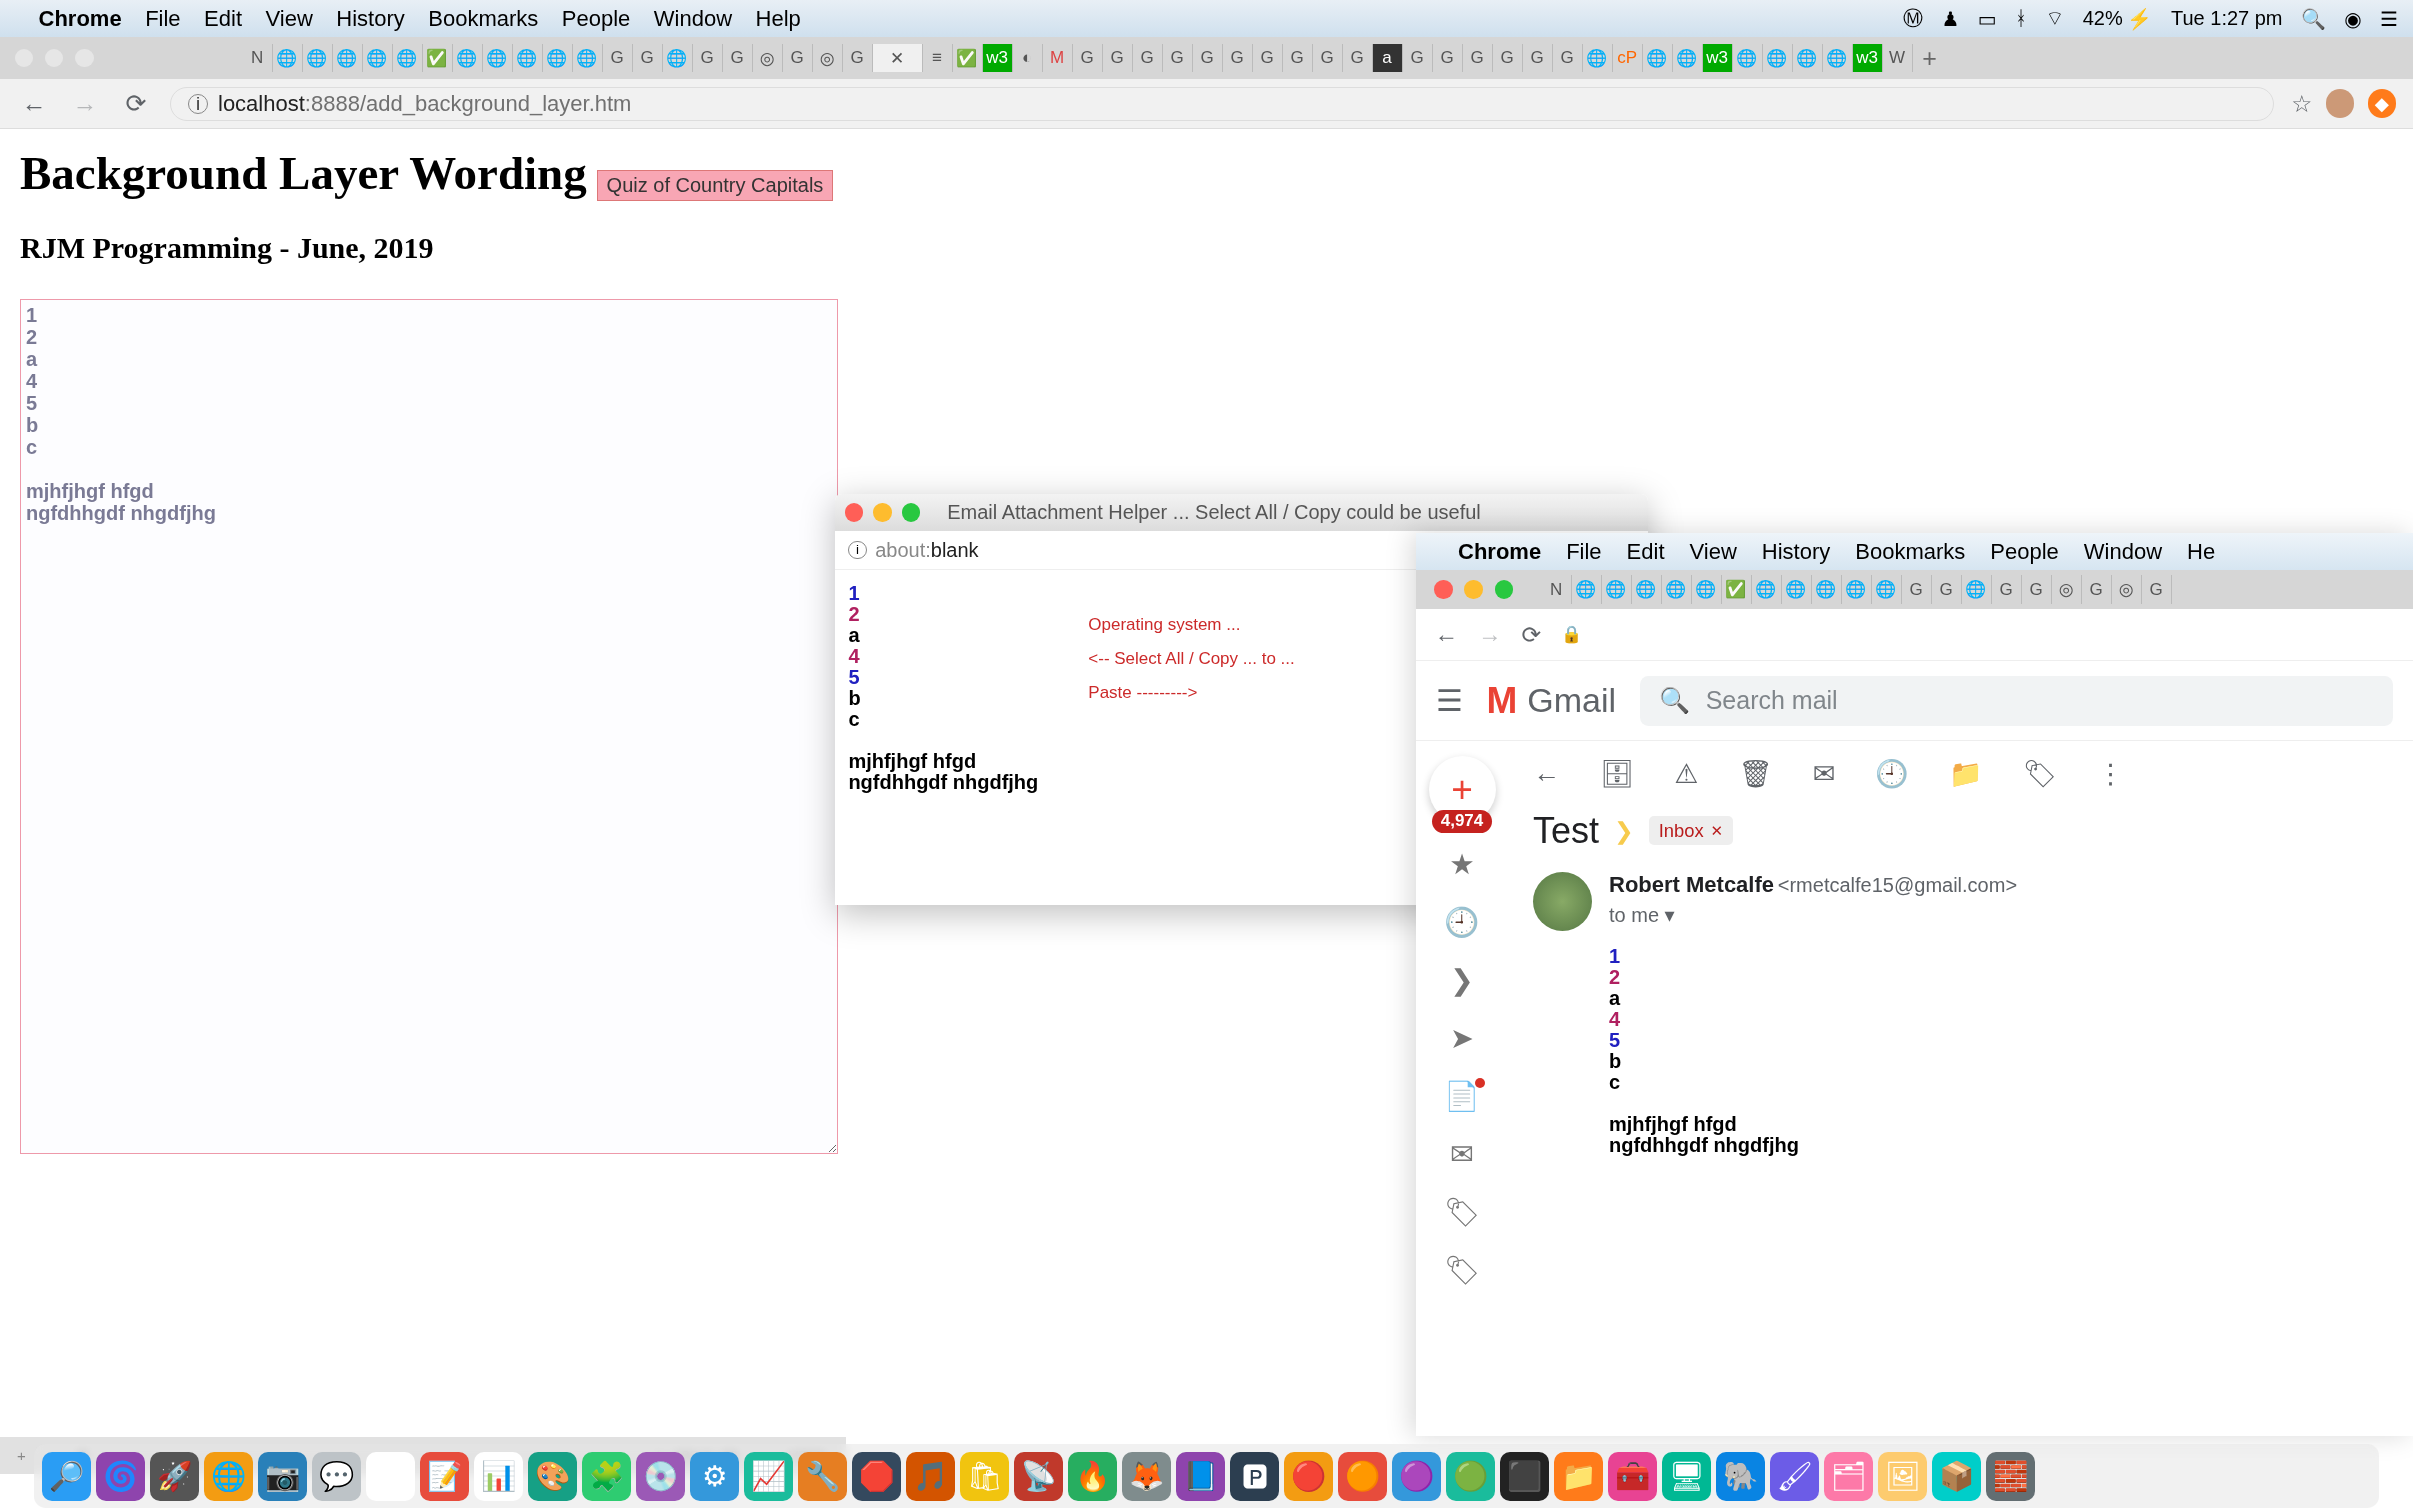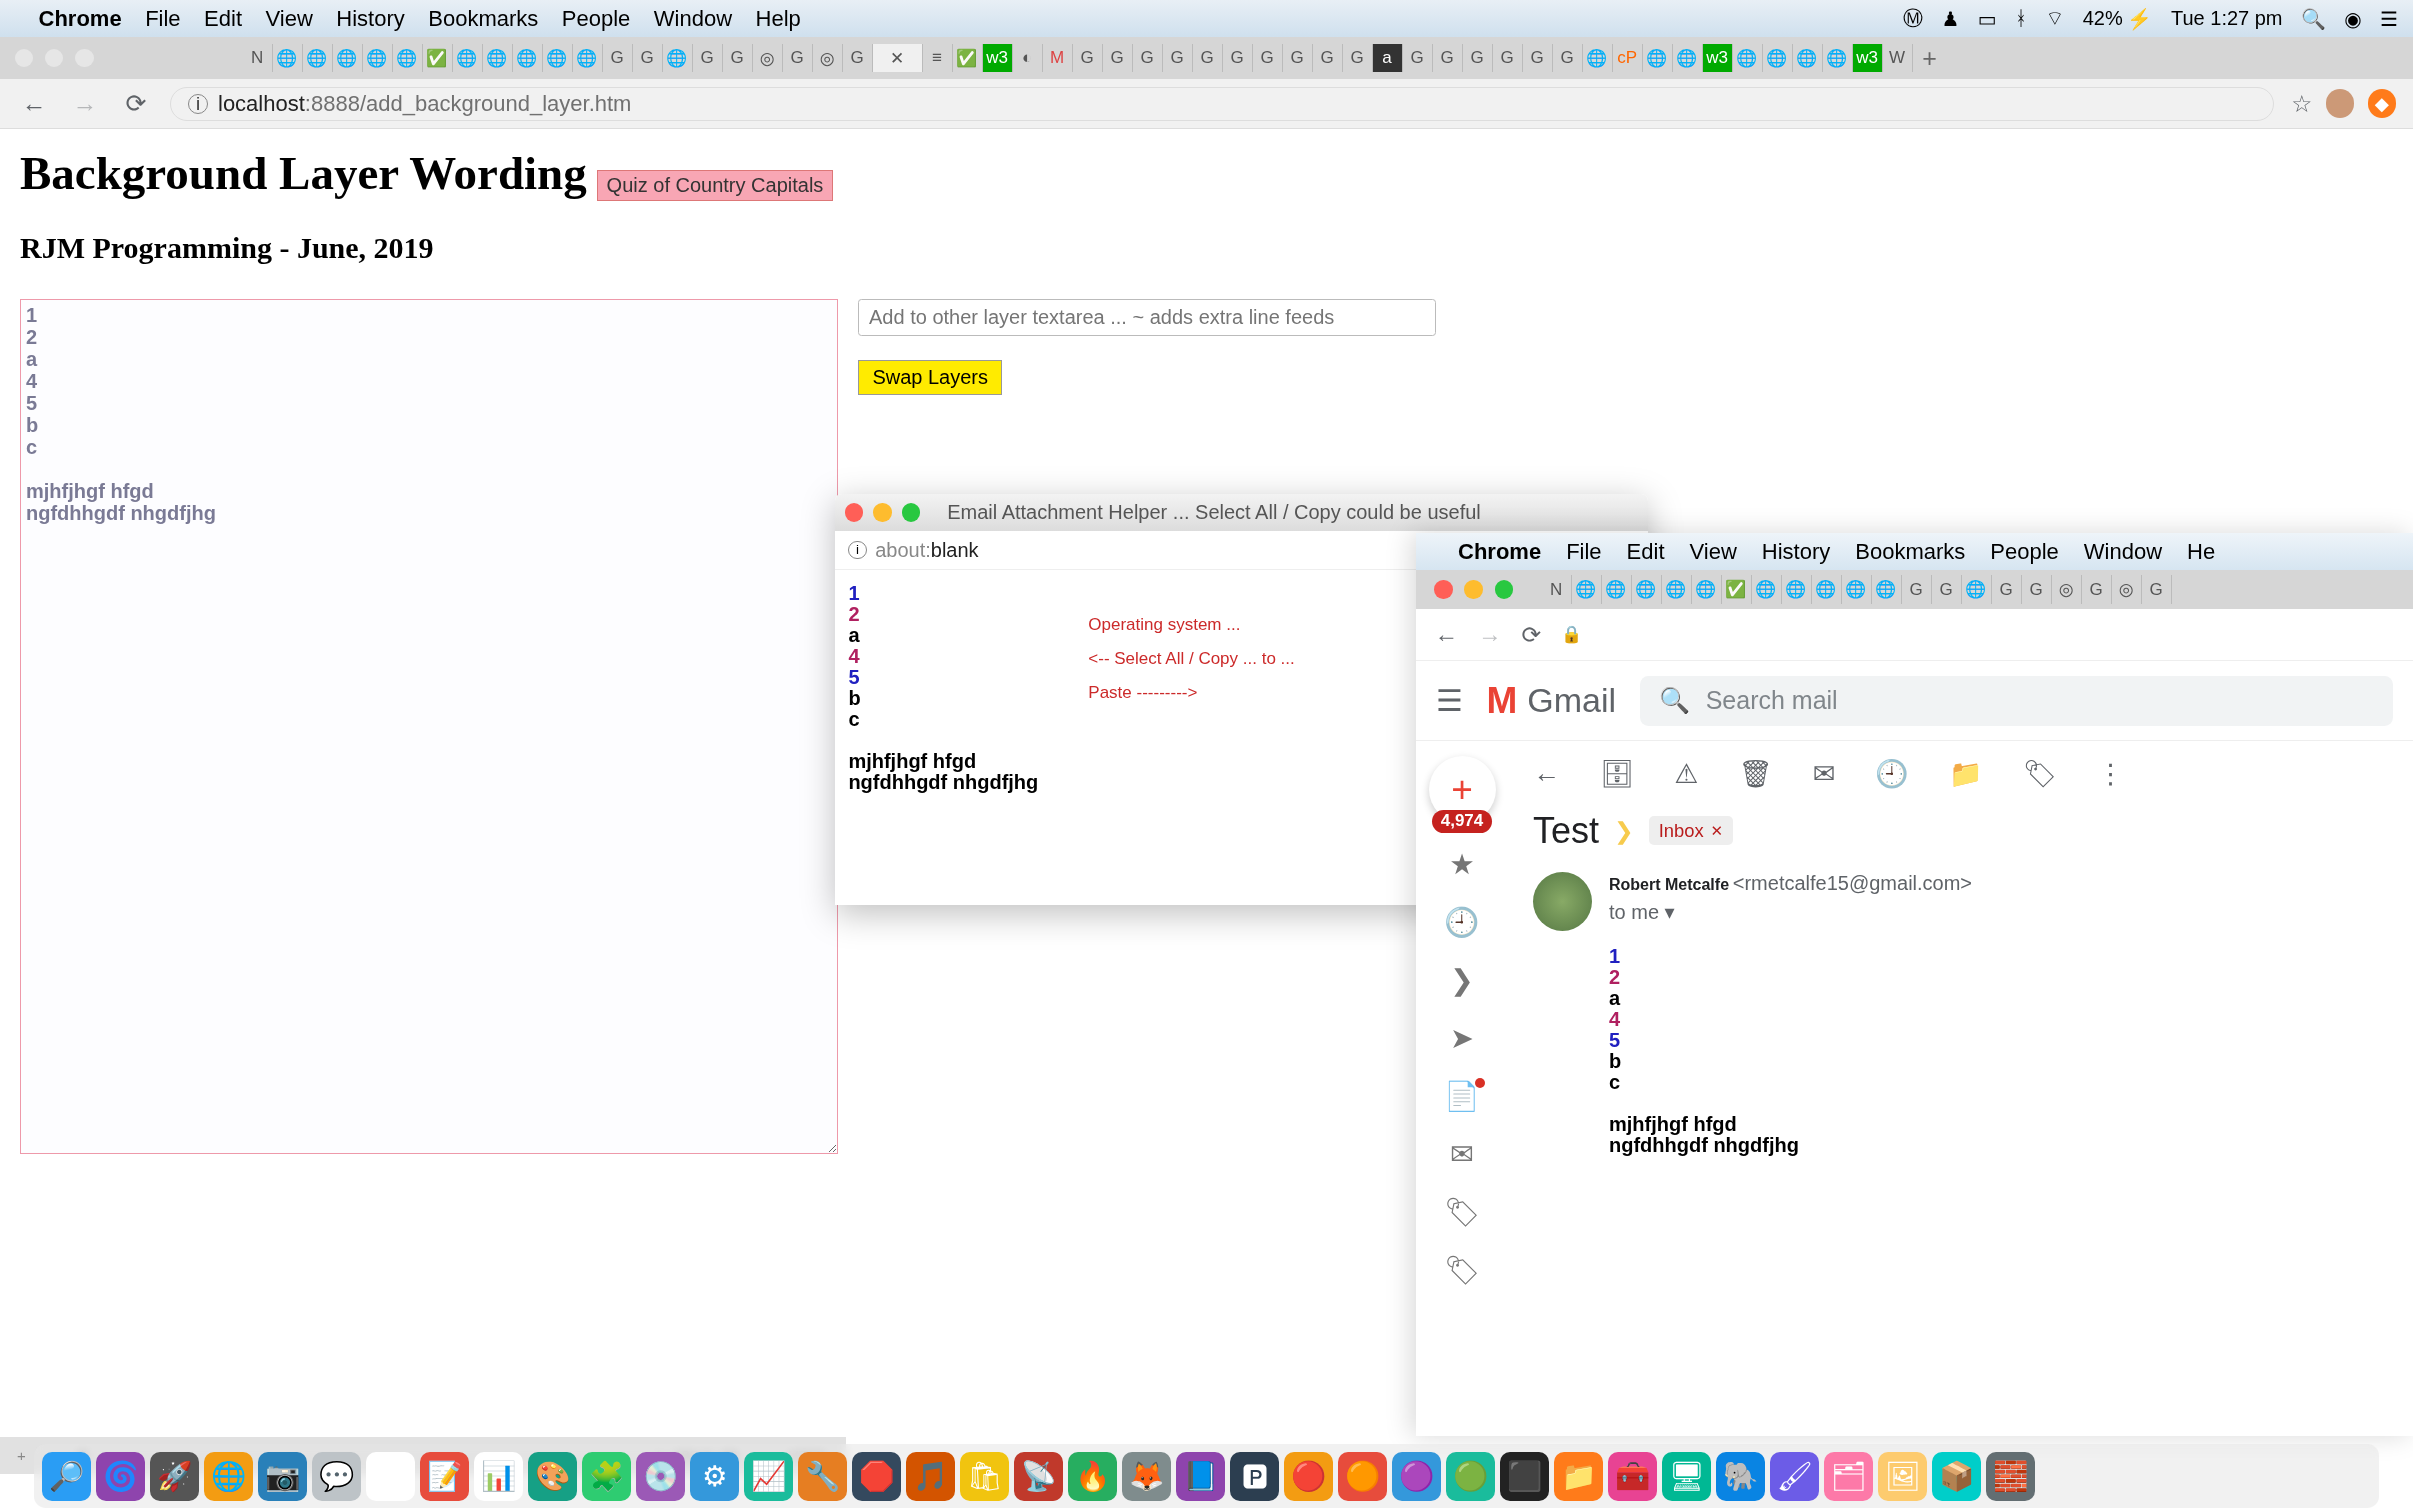--- a/index.html
+++ b/index.html
@@ -82,21 +82,21 @@
 .side-icon .reddot { position:absolute; top:-1.7px; right:-5px; width:10px; height:10px; background:#d93025; border-radius:50%; }
 .gmail-main { flex:1; padding:8.4px 0 0 0; }
 .action-row { display:flex; gap:40px; padding:8.4px 25px 20px; color:#5f6368; font-size:27px; align-items:center; }
 .msg-title-row { display:flex; align-items:center; gap:15px; padding:0 25px 13.4px; }
 .msg-title { font-size:36px; color:#202124; }
 .imp { color:#f7cb4d; font-size:23.5px; }
 .chip { background:#eee; color:#b91c1c; font-size:18.4px; padding:3.4px 10px; border-radius:5px; display:flex; align-items:center; gap:6.7px; }
 .chip .x { font-size:15px; }
 .sender-row { display:flex; gap:17px; padding:6.7px 25px; align-items:flex-start; }
 .sender-row .av { width:59px; height:59px; border-radius:50%; background:#7a5; background:radial-gradient(circle,#8a6,#574); }
-.sender-row .info .name { font-size:16px; font-weight:600; color:#202124; display:inline; }
+.sender-row .info .name { font-size:22px; font-weight:600; color:#202124; display:inline; }
 .sender-row .info .email { font-size:20px; color:#5f6368; }
 .sender-row .info .to { font-size:20px; color:#5f6368; margin-top:5px; }
 .msg-body { padding:8.4px 25px 0 101px; font-family:Arial; font-size:20px; font-weight:600; white-space:pre; line-height:1.05; }
 .msg-body .l1{color:#2020c0}.msg-body .l2{color:#b02060}
 
 
 .bottom-bar { position:absolute; bottom:34px; left:0; height:37px; background:#e1e1e1; width:846px; display:flex; align-items:center; font-size:15px; color:#888; padding:0 17px; gap:50px; }
 .dock { position:absolute; bottom:0; left:34px; right:34px; height:64px; background:rgba(230,230,230,.55); border-radius:11.7px; display:flex; align-items:center; padding:0 8.4px; gap:5px; backdrop-filter:blur(5px); }
 .dock .app { width:49px; height:49px; border-radius:10px; display:flex; align-items:center; justify-content:center; font-size:28.5px; color:#fff; flex-shrink:0; }
 </style>
@@ -222,24 +222,20 @@
     <textarea class="layerbox" style="">1
 2
 a
 4
 5
 b
 c
 
 mjhfjhgf hfgd
 ngfdhhgdf nhgdfjhg</textarea>
-    <div class="rightcol">
-      <input class="addinput" placeholder="Add to other layer textarea ... ~ adds extra line feeds" style="">
-      <button class="swap-btn">Swap Layers</button>
-    </div>
   </div>
 </div>
 
 <div class="popup">
   <div class="titlebar">
     <div class="dot r"></div>
     <div class="dot y"></div>
     <div class="dot g"></div>
     <span style="margin-left:17px">Email Attachment Helper ... Select All / Copy could be useful</span>
   </div>

